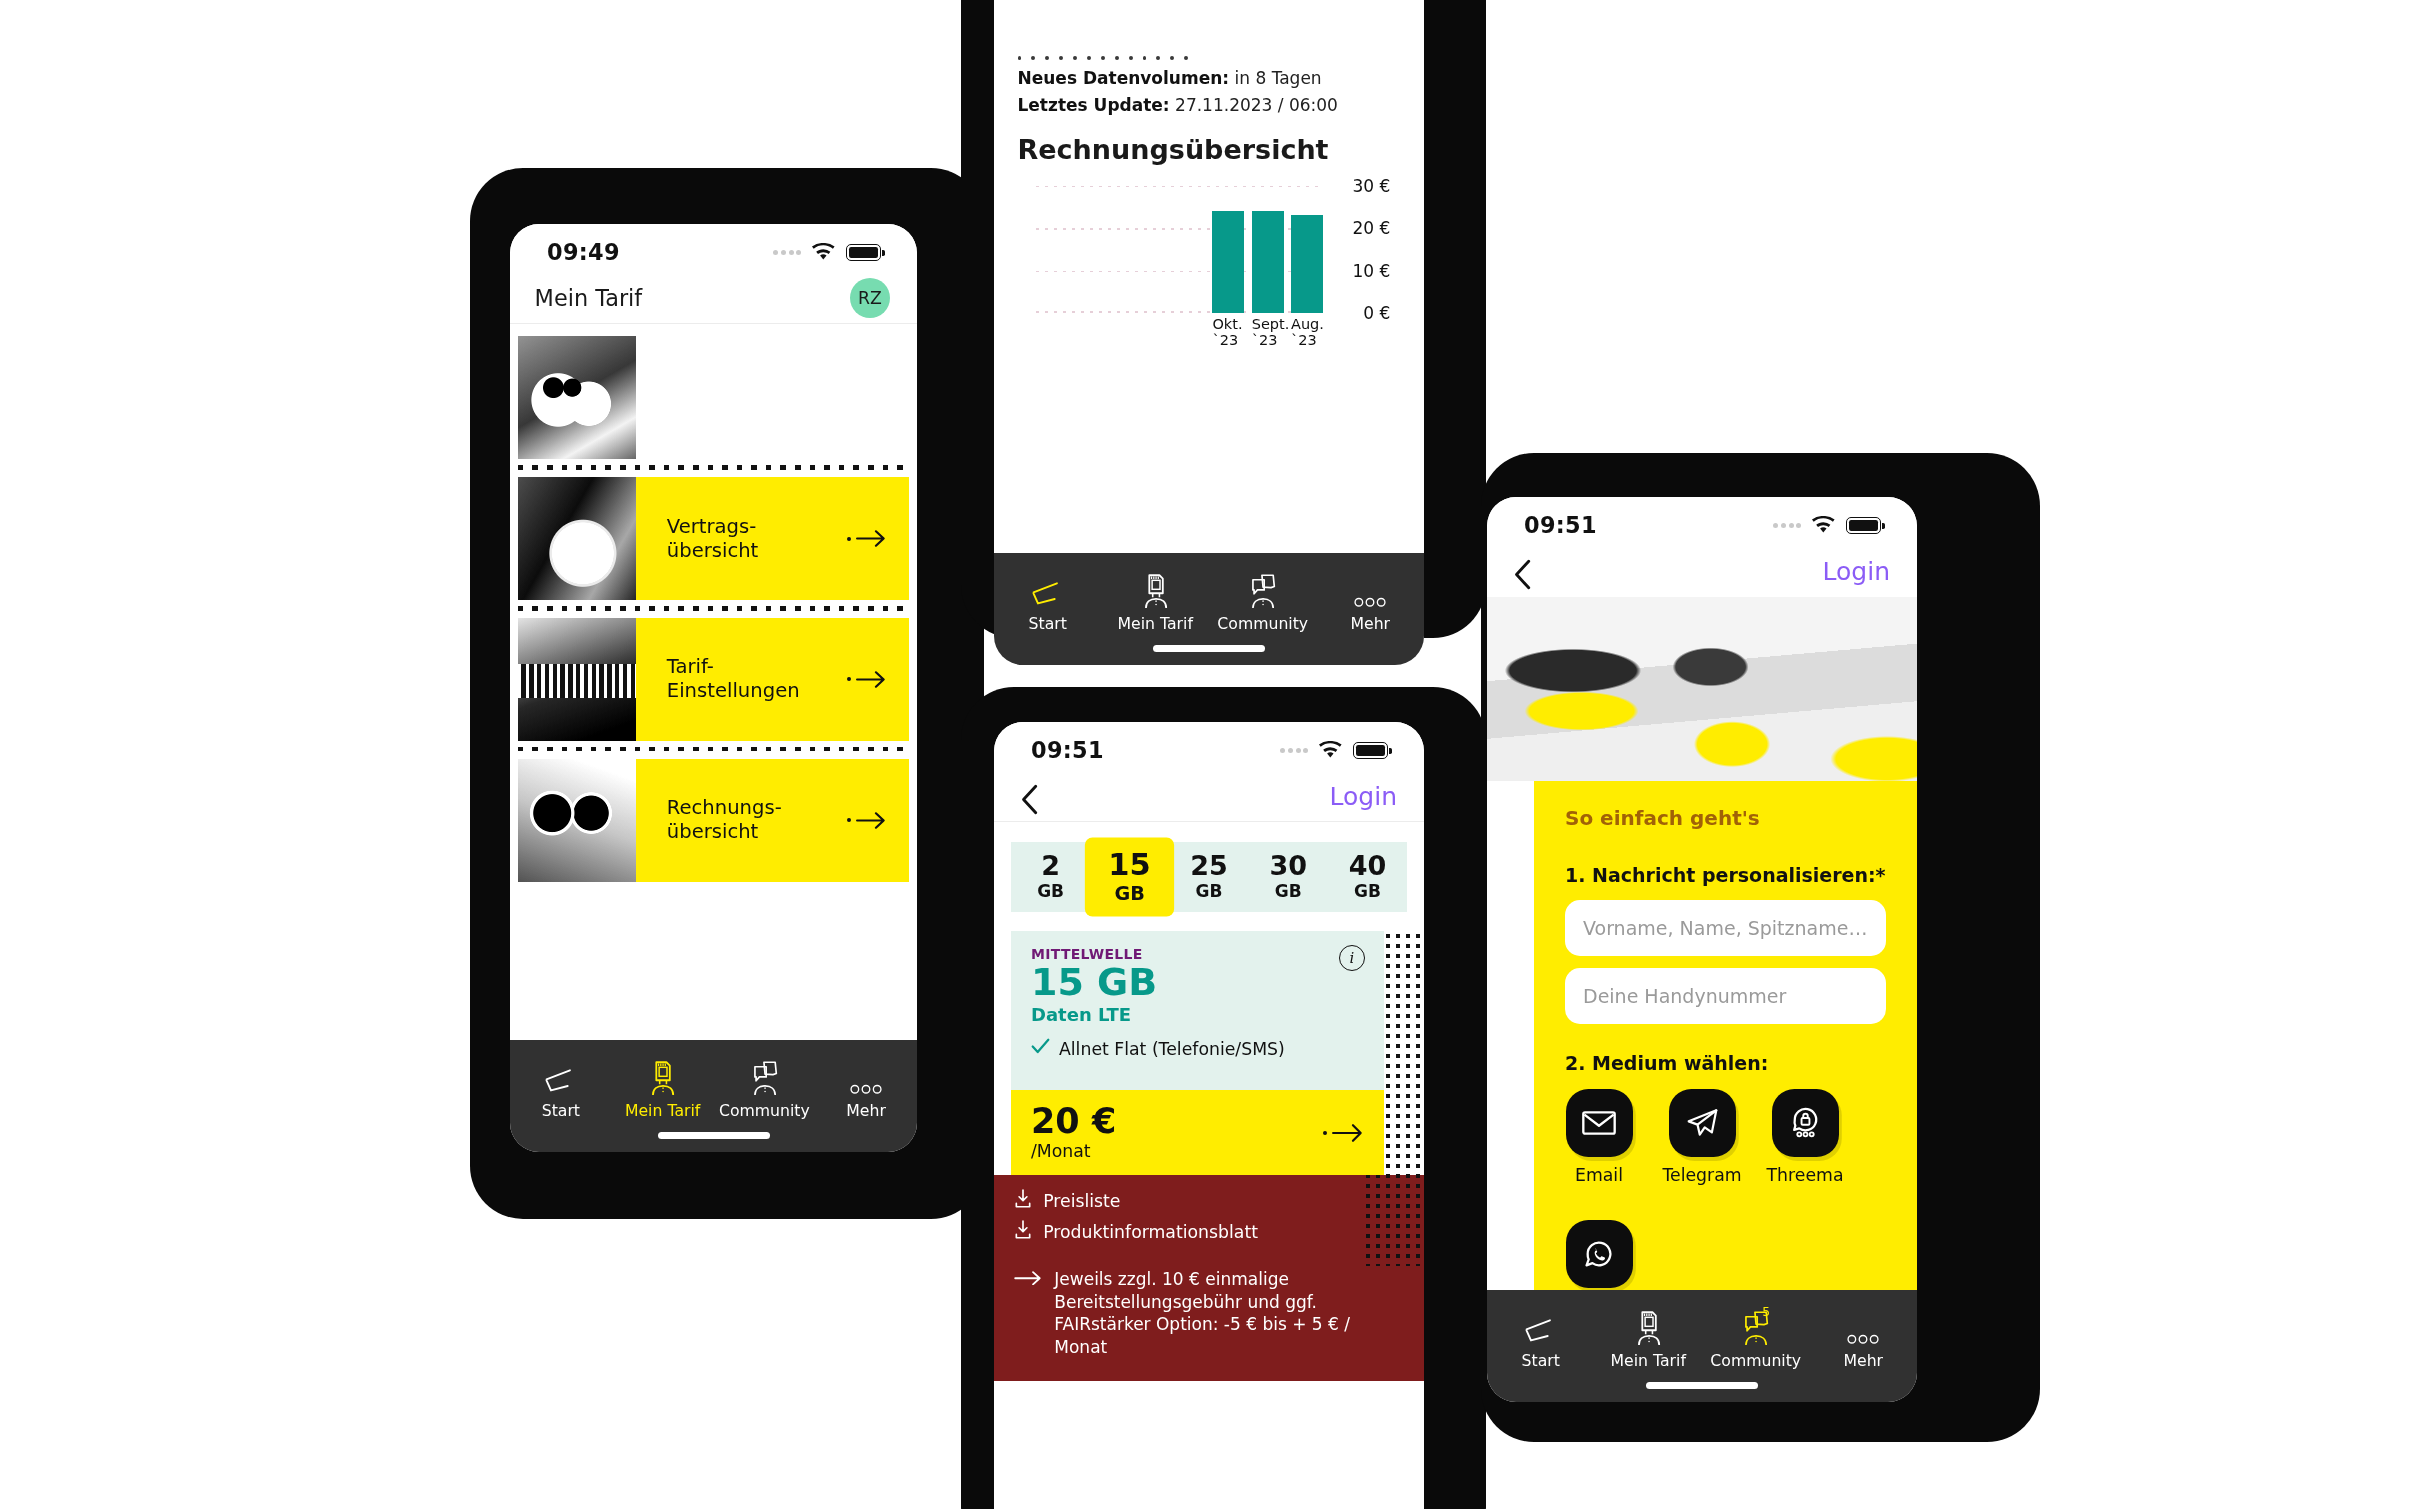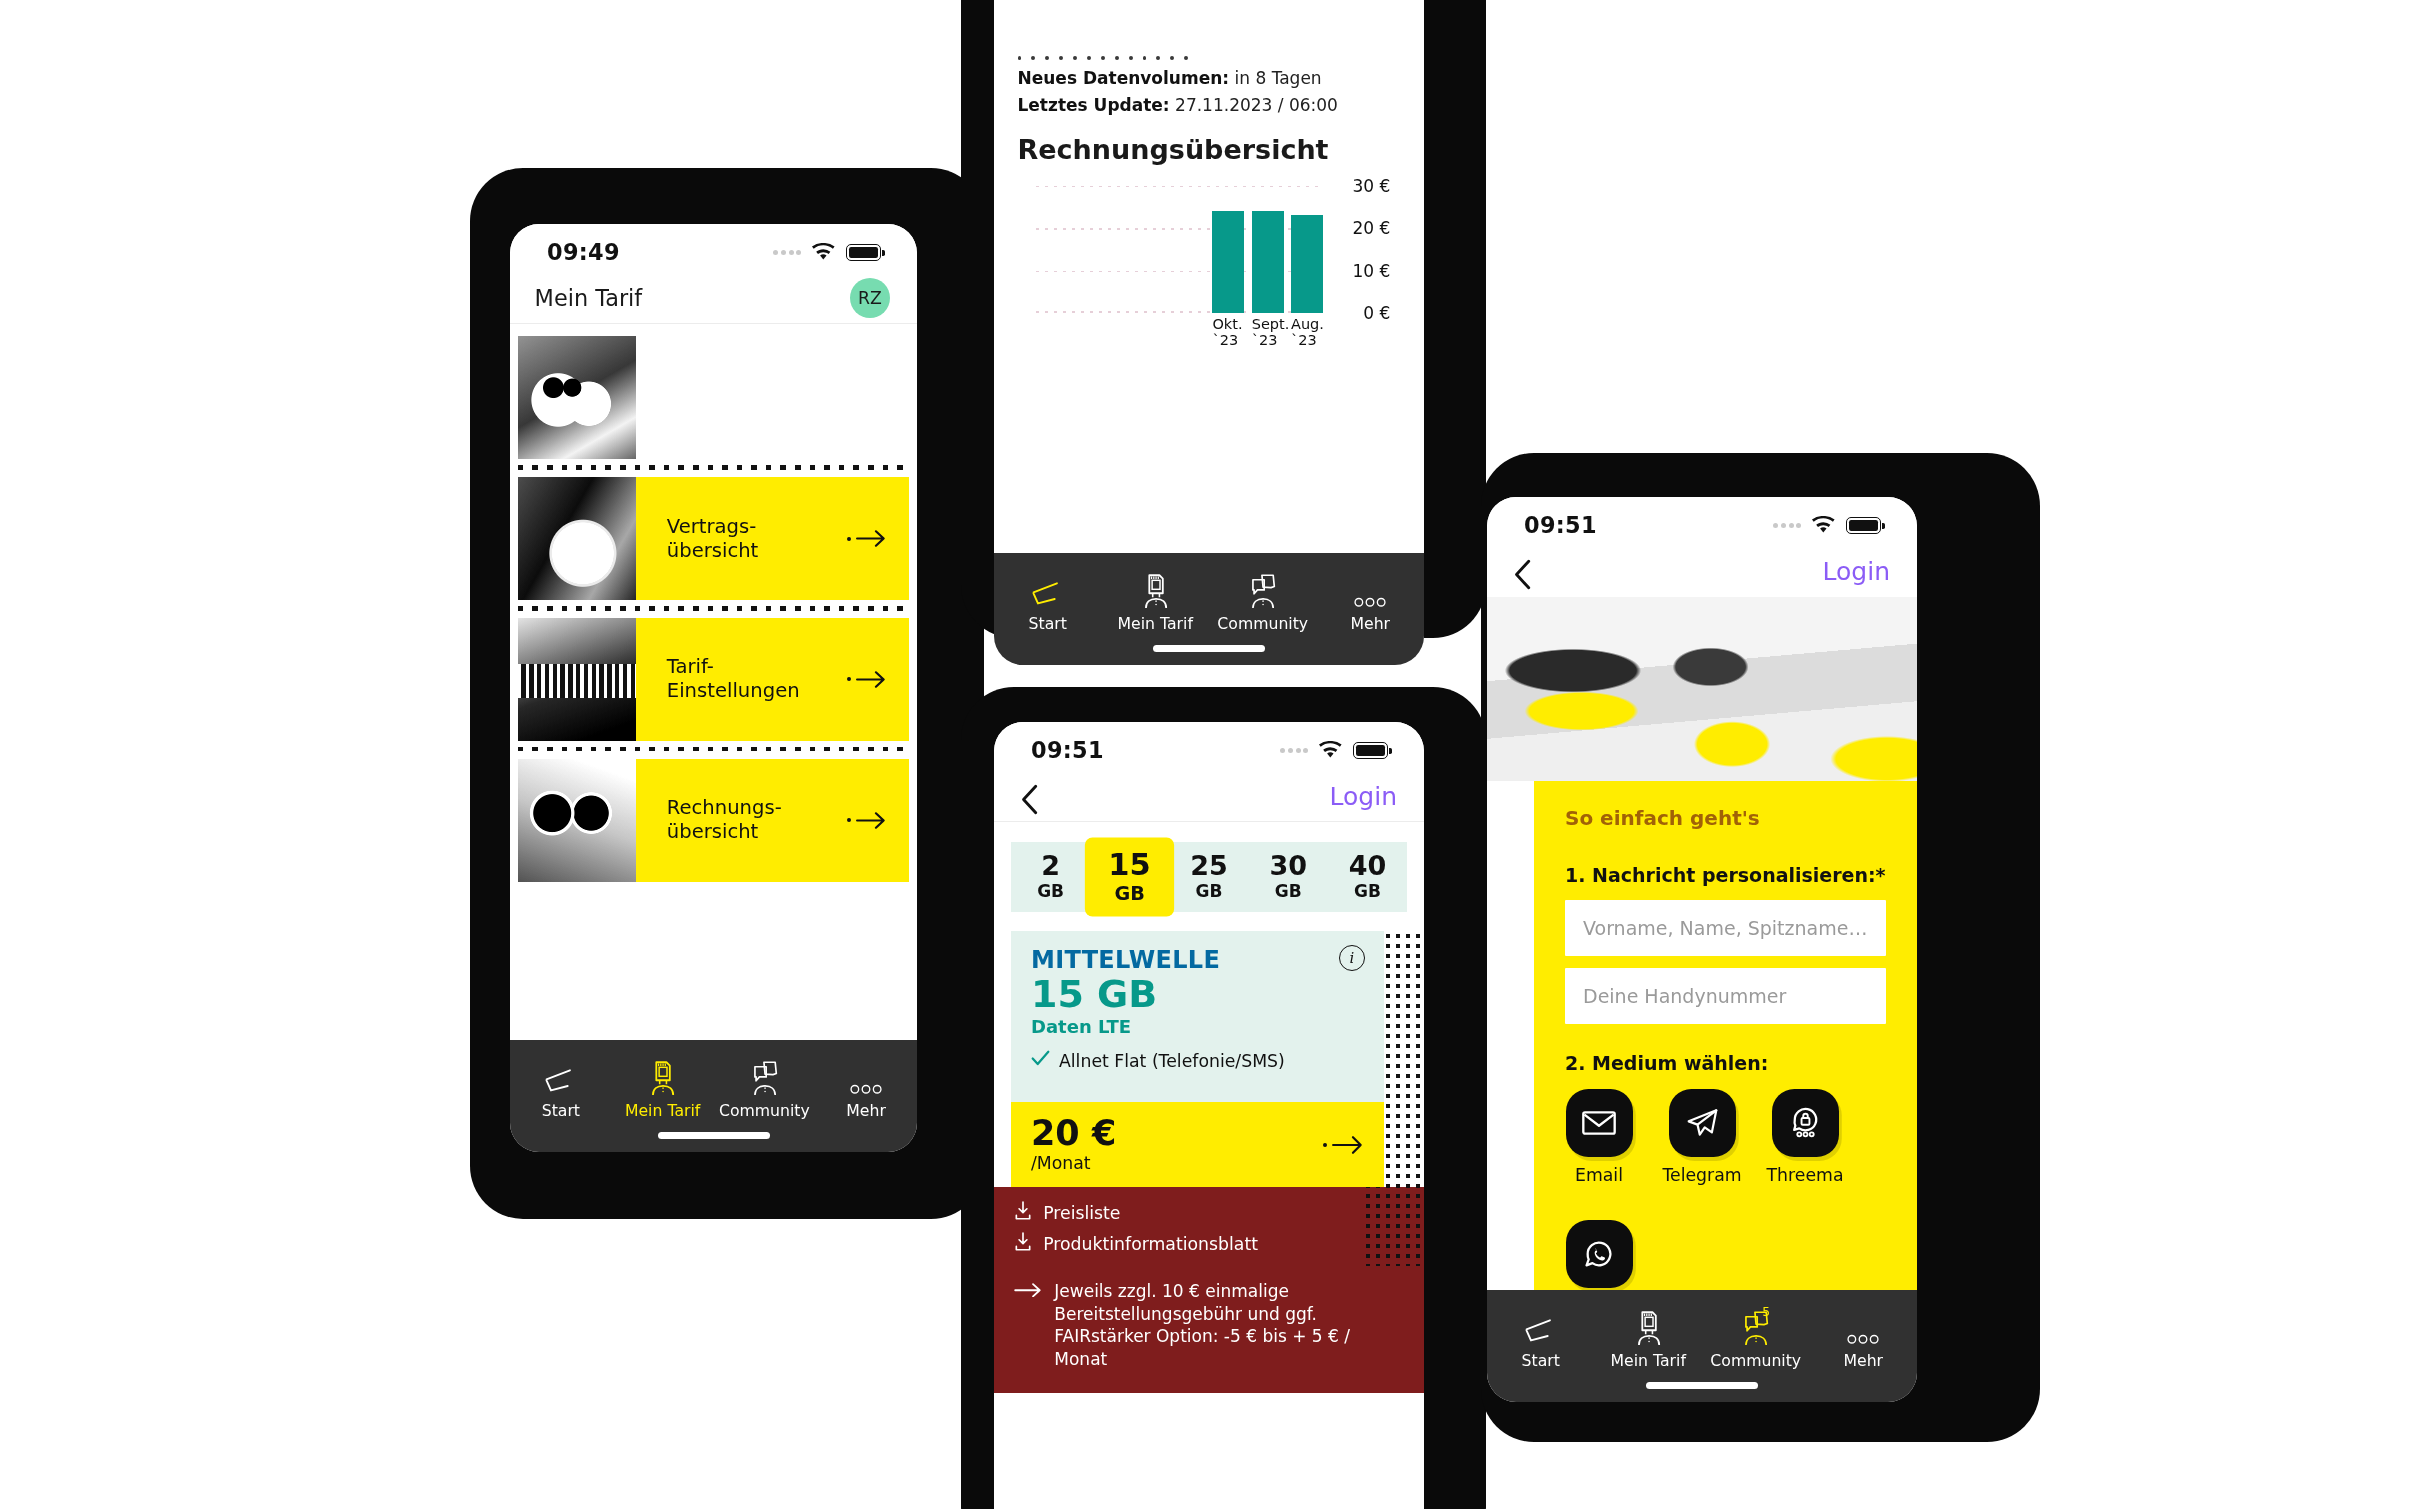--- a/index.html
+++ b/index.html
@@ -131,21 +131,21 @@
     position:absolute; background-image:radial-gradient(#111 32%, transparent 33%);
     background-size:10px 10px;
   }
   .lieblings {
     background:#ffed00; margin:0 40px 0 17px; text-align:center;
     padding:10.6px 0; font-size:15px; letter-spacing:0.9px; color:#111; font-weight:700;
     font-family:"DejaVu Sans", sans-serif; position:relative; z-index:2;
   }
   .tariff-card { margin:0 40px 0 17px; background:#e3f2ed; padding:14.5px 20px 11.2px 20px;
                  position:relative; z-index:2; }
-  .tc-brand { font-size:24px; font-weight:700; color:#0369a1; letter-spacing:0.3px;
+  .tc-brand { font-size:14px; font-weight:700; color:#701a75; letter-spacing:0.3px;
               font-family:"DejaVu Sans", sans-serif; }
   .tc-gb { font-size:38px; font-weight:700; color:#07998a; line-height:1.05; margin-top:1.1px;
            font-family:"DejaVu Sans", sans-serif; }
   .tc-sub { font-size:18px; font-weight:700; color:#07998a; margin-top:1.1px;
             font-family:"DejaVu Sans", sans-serif; }
   .tc-feat { display:flex; align-items:center; gap:9px; margin-top:13.4px; font-size:17.3px;
              color:#111; font-family:"DejaVu Sans", sans-serif; }
   .info-i { position:absolute; right:19px; top:13.4px; width:26px; height:26px;
             border:1.7px solid #111; border-radius:50%; display:flex; align-items:center;
             justify-content:center; font-size:15px; color:#111; font-style:italic;
@@ -164,21 +164,21 @@
               line-height:1.32; font-family:"DejaVu Sans", sans-serif; }
 
   
   .hero { height:184px; background:#d8d8d8; position:relative; overflow:hidden;
           filter:grayscale(1) contrast(1.2); }
   .yellow-panel { background:#ffed00; margin:0 0 0 47px; padding:24.6px 31px 31px 31px; }
   .yp-title { font-size:20px; font-weight:700; color:#a16207; font-family:"DejaVu Sans", sans-serif; }
   .yp-step { font-size:19px; font-weight:700; color:#111; margin:34px 0 14.5px 0;
              font-family:"DejaVu Sans", sans-serif; }
   .yp-input {
-    background:#fff; border-radius:1px; height:56px; display:flex; align-items:center;
+    background:#fff; border-radius:15px; height:56px; display:flex; align-items:center;
     padding:0 18px; font-size:19px; color:#9a9a9a; margin-bottom:12.3px;
     font-family:"DejaVu Sans", sans-serif;
   }
   .media-grid { display:flex; flex-wrap:wrap; gap:35px 35px; margin-top:6.7px; }
   .media-item { width:68px; display:flex; flex-direction:column; align-items:center; gap:7.8px; }
   .media-ico { width:67px; height:68px; background:#0d0d0d; border-radius:22.4px;
                display:flex; align-items:center; justify-content:center;
                box-shadow:2.8px 3.9px 0 rgba(0,0,0,.12); }
   .media-label { font-size:17.3px; color:#111; white-space:nowrap;
                  font-family:"DejaVu Sans", sans-serif; }

